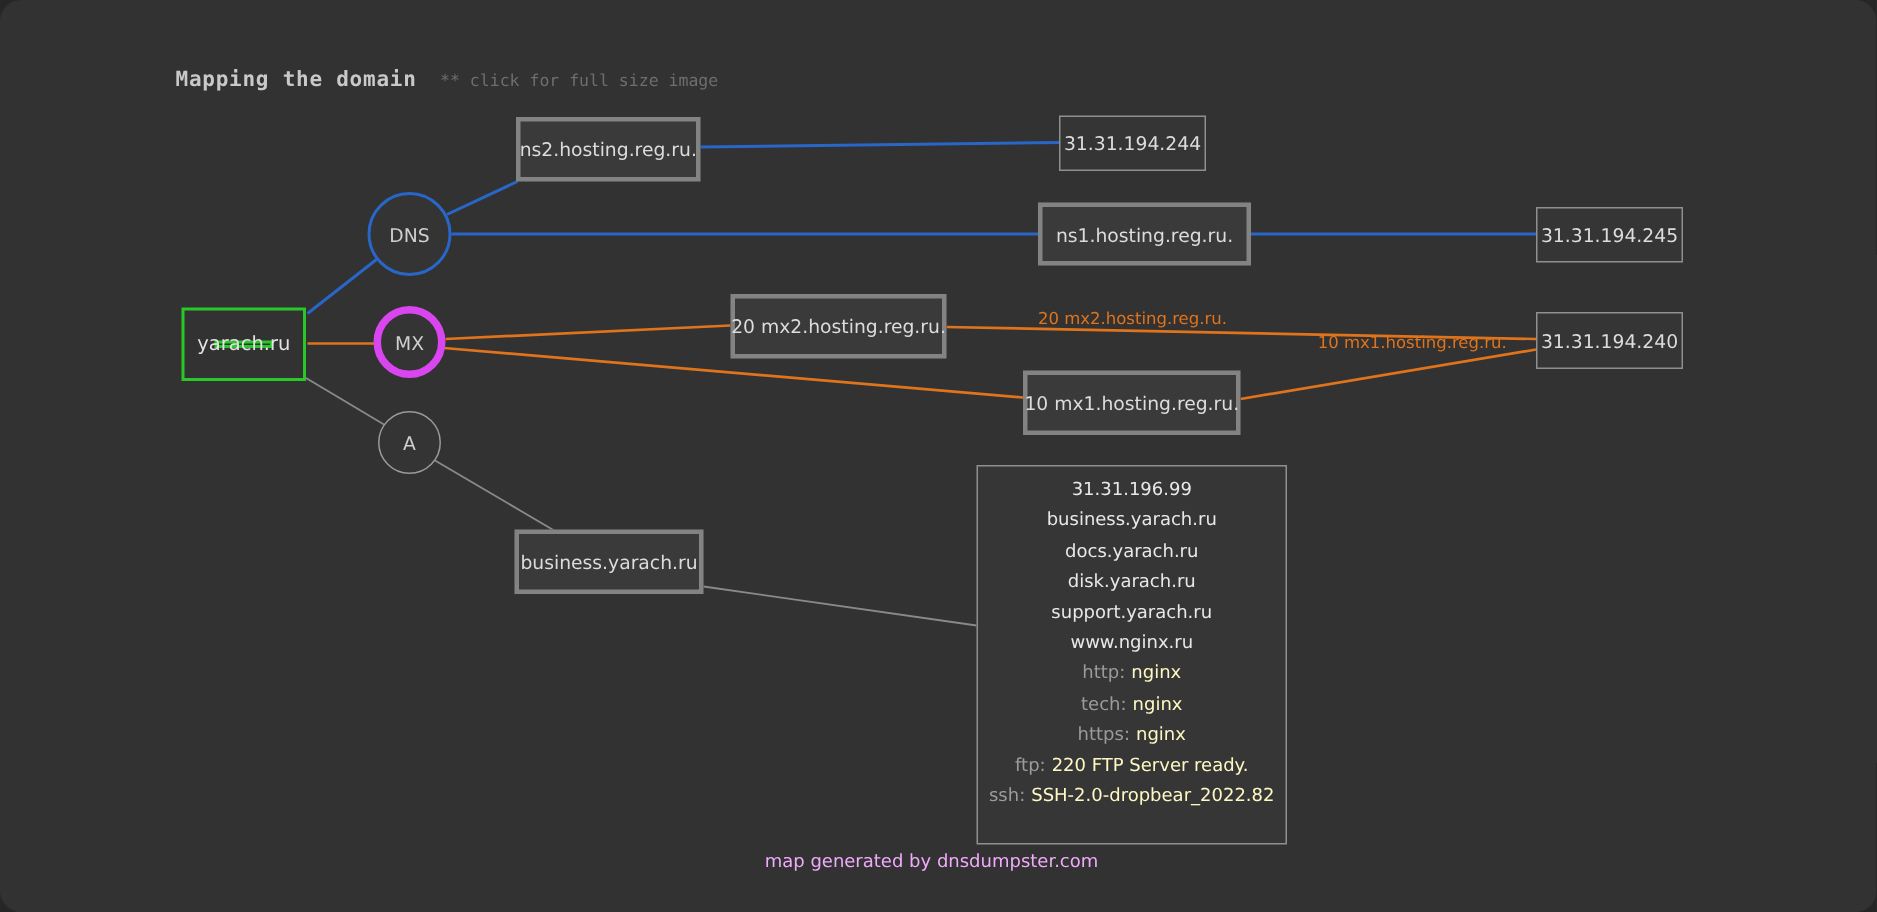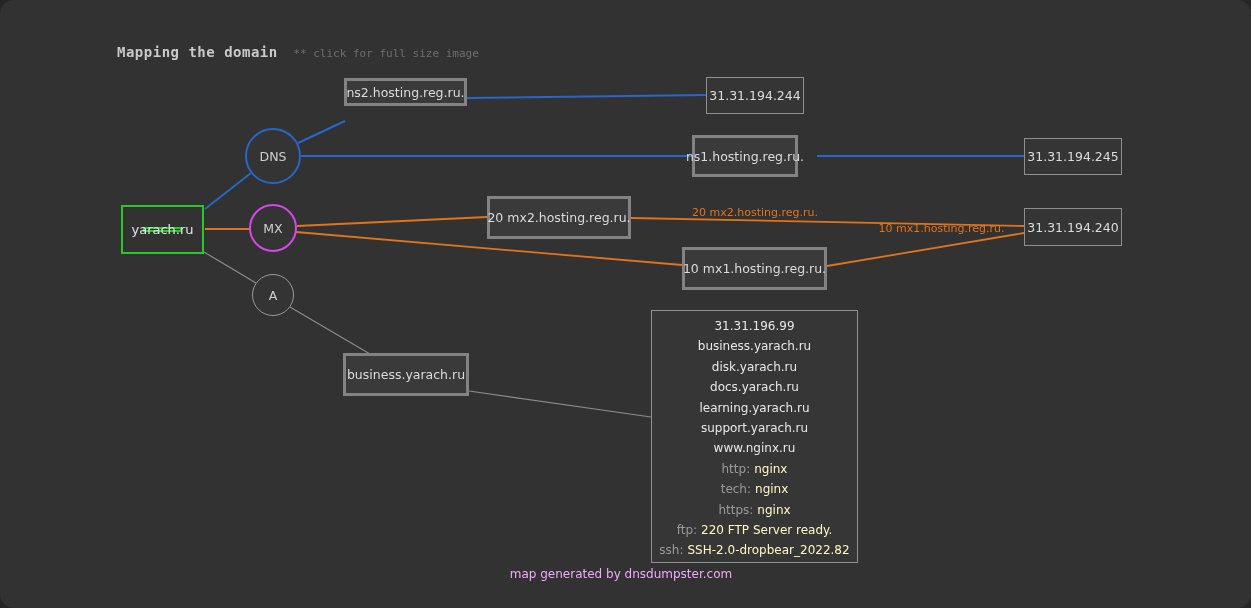--- a/index.html
+++ b/index.html
@@ -11,21 +11,21 @@
   .title{position:absolute;left:117px;top:42px;white-space:nowrap;
     font-family:"DejaVu Sans Mono",monospace;}
   .title .main{font-size:14px;font-weight:bold;color:#c9c9c9;letter-spacing:.5px;}
   .title .hint{font-size:11px;color:#6e6e6e;margin-left:6px;}
   .node{position:absolute;box-sizing:border-box;display:flex;align-items:center;
     justify-content:center;color:#dcdcdc;font-size:12.5px;white-space:nowrap;}
   .hostbox{border:3px solid #838383;background:#3a3a3a;}
   .ipbox{border:1px solid #8f8f8f;background:#353535;}
   .circle{border-radius:50%;background:#343434;color:#cfcfcf;}
   .circle.dns{border:2px solid #2866c8;}
-  .circle.mx{border:2px solid #d946ef;}
+  .circle.mx{border:5px solid #d946ef;}
   .circle.a{border:1.5px solid #9a9a9a;}
   .domainbox{border:2px solid #28c828;background:#323232;padding:20px;text-align:center;}
   .domainbox .inner{box-sizing:border-box;width:100%;height:100%;border:2px solid #28c828;
     display:flex;align-items:center;justify-content:center;color:#e2e2e2;font-size:13px;}
   .edge-label{position:absolute;color:#e0741c;font-size:11px;text-align:center;white-space:nowrap;}
   .services{position:absolute;box-sizing:border-box;left:651px;top:310px;width:207px;height:253px;
     border:1px solid #8f8f8f;background:#363636;padding-top:5px;text-align:center;
     font-size:12px;line-height:20.4px;color:#e8e8e8;}
   .svc-label{color:#9b9b9b;margin-right:4px;}
   .svc-value{color:#fef9c3;}
@@ -68,39 +68,38 @@
   </div>
 
   <div class="node domainbox" style="left:121px;top:205px;width:83px;height:49px;">
     <div class="inner">yarach.ru</div>
   </div>
 
   <div class="node circle dns" style="left:245px;top:128px;width:56px;height:56px;">DNS</div>
   <div class="node circle mx" style="left:249px;top:204px;width:48px;height:48px;">MX</div>
   <div class="node circle a" style="left:252px;top:274px;width:42px;height:42px;">A</div>
 
-  <div class="node hostbox" style="left:344px;top:78px;width:123px;height:28px;">ns2.hosting.reg.ru.</div>
-  <div class="node hostbox" style="left:692px;top:135px;width:106px;height:42px;">ns1.hosting.reg.ru.</div>
+  <div class="node hostbox" style="left:344px;top:78px;width:123px;height:43px;">ns2.hosting.reg.ru.</div>
+  <div class="node hostbox" style="left:692px;top:135px;width:142px;height:42px;">ns1.hosting.reg.ru.</div>
   <div class="node hostbox" style="left:487px;top:196px;width:144px;height:43px;">20 mx2.hosting.reg.ru.</div>
   <div class="node hostbox" style="left:682px;top:247px;width:145px;height:43px;">10 mx1.hosting.reg.ru.</div>
   <div class="node hostbox" style="left:343px;top:353px;width:126px;height:43px;">business.yarach.ru</div>
 
   <div class="node ipbox" style="left:706px;top:77px;width:98px;height:37px;">31.31.194.244</div>
   <div class="node ipbox" style="left:1024px;top:138px;width:98px;height:37px;">31.31.194.245</div>
   <div class="node ipbox" style="left:1024px;top:208px;width:98px;height:38px;">31.31.194.240</div>
 
   <div class="edge-label" style="left:692px;top:206px;width:126px;">20 mx2.hosting.reg.ru.</div>
   <div class="edge-label" style="left:878px;top:222px;width:127px;">10 mx1.hosting.reg.ru.</div>
 
   <div class="services">
     <div>31.31.196.99</div>
     <div>business.yarach.ru</div>
+    <div>docs.yarach.ru</div>
     <div>disk.yarach.ru</div>
-    <div>docs.yarach.ru</div>
-    <div>learning.yarach.ru</div>
     <div>support.yarach.ru</div>
     <div>www.nginx.ru</div>
     <div><span class="svc-label">http:</span><span class="svc-value">nginx</span></div>
     <div><span class="svc-label">tech:</span><span class="svc-value">nginx</span></div>
     <div><span class="svc-label">https:</span><span class="svc-value">nginx</span></div>
     <div><span class="svc-label">ftp:</span><span class="svc-value">220 FTP Server ready.</span></div>
     <div><span class="svc-label">ssh:</span><span class="svc-value">SSH-2.0-dropbear_2022.82</span></div>
   </div>
 
   <div class="footer">map generated by dnsdumpster.com</div>

